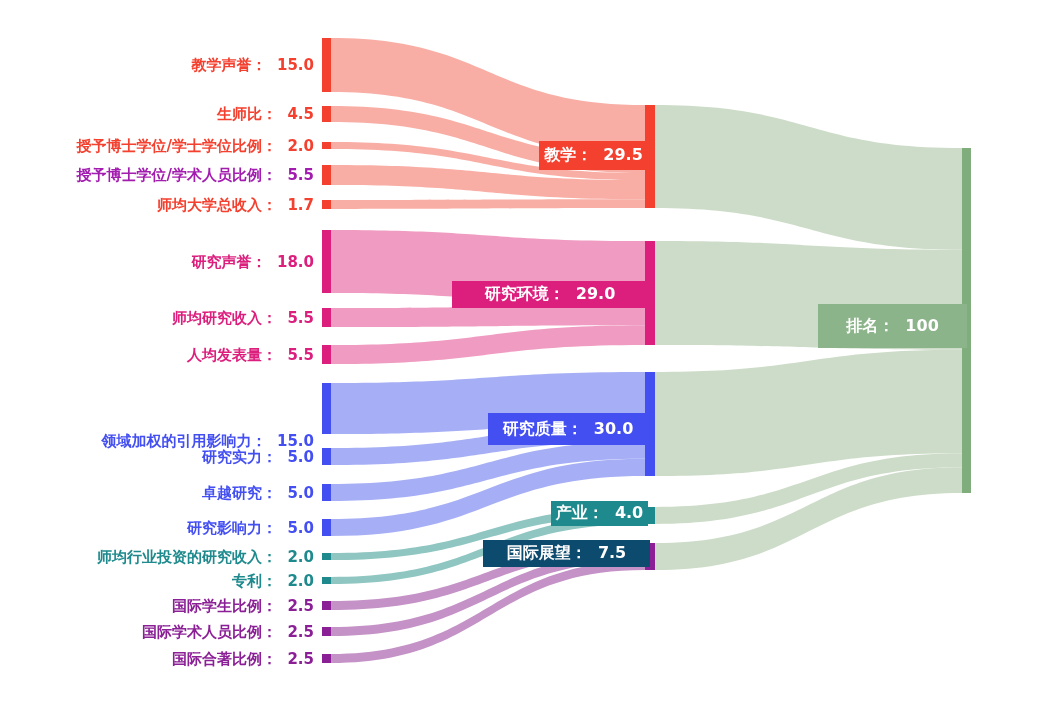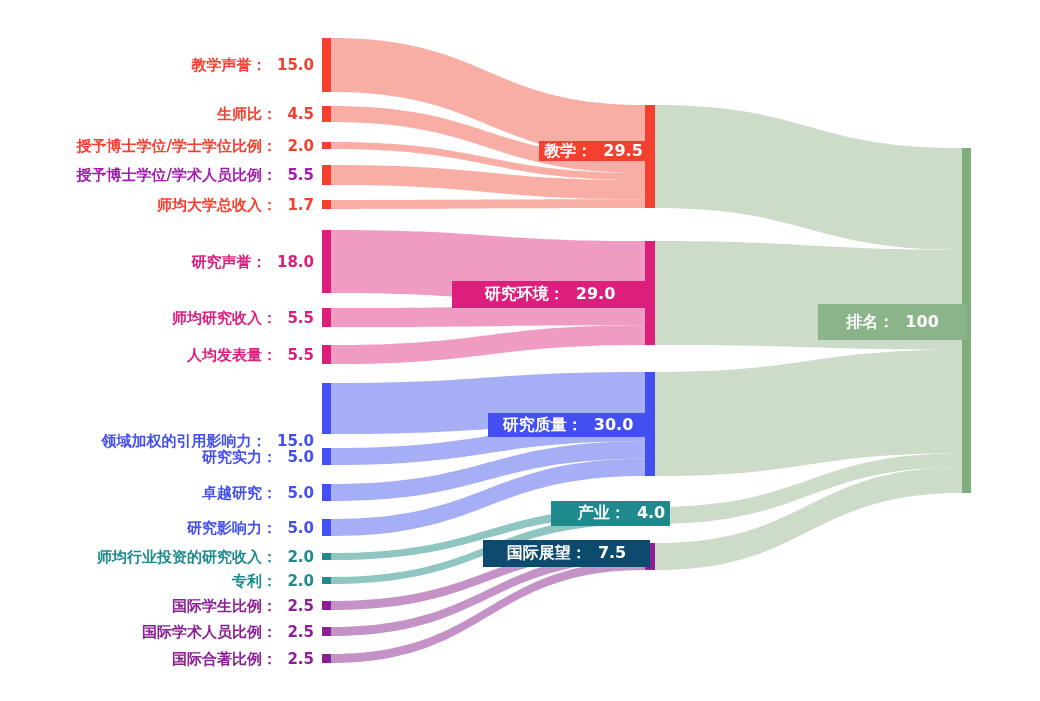--- a/index.html
+++ b/index.html
@@ -67,32 +67,32 @@
       <rect x="322" y="654" width="9" height="9" fill="#8B1F96"></rect>
       <rect x="645" y="543" width="10" height="27" fill="#8B1F96"></rect>
       <rect x="962" y="148" width="9" height="345" fill="#7FAE7C"></rect>
     </svg>
   <div id="labels">
       <div class="llabel" style="color: rgb(244, 64, 47); top: 54px;">教学声誉：  15.0</div>
       <div class="llabel" style="color: rgb(244, 64, 47); top: 103px; margin-left: 28px;">生师比：  4.5</div>
       <div class="llabel" style="color: rgb(244, 64, 47); top: 134.5px;">授予博士学位/学士学位比例：  2.0</div>
       <div class="llabel" style="color: #a21caf; top: 164px;">授予博士学位/学术人员比例：  5.5</div>
       <div class="llabel" style="color: rgb(244, 64, 47); top: 193.5px;">师均大学总收入：  1.7</div>
-      <div class="nbox" style="background: rgb(244, 64, 47); left: 539px; top: 141px; width: 109px; height: 20px;">教学：  29.5</div>
+      <div class="nbox" style="background: rgb(244, 64, 47); left: 539px; top: 141px; width: 109px; height: 29px;">教学：  29.5</div>
       <div class="llabel" style="color: rgb(220, 31, 125); top: 250.5px;">研究声誉：  18.0</div>
       <div class="llabel" style="color: rgb(220, 31, 125); top: 306.5px;">师均研究收入：  5.5</div>
       <div class="llabel" style="color: rgb(220, 31, 125); top: 343.5px;">人均发表量：  5.5</div>
       <div class="nbox" style="background: rgb(220, 31, 125); left: 452px; top: 281px; width: 196px; height: 27px;">研究环境：  29.0</div>
       <div class="llabel" style="color: rgb(68, 79, 242); top: 397.5px; margin-top: 32px;">领域加权的引用影响力：  15.0</div>
       <div class="llabel" style="color: rgb(68, 79, 242); top: 445.5px;">研究实力：  5.0</div>
       <div class="llabel" style="color: rgb(68, 79, 242); top: 481.5px;">卓越研究：  5.0</div>
       <div class="llabel" style="color: rgb(68, 79, 242); top: 516.5px;">研究影响力：  5.0</div>
-      <div class="nbox" style="background: rgb(68, 79, 242); left: 488px; top: 413px; width: 160px; height: 24px;">研究质量：  30.0</div>
+      <div class="nbox" style="background: rgb(68, 79, 242); left: 488px; top: 413px; width: 160px; height: 32px;">研究质量：  30.0</div>
       <div class="llabel" style="color: rgb(31, 138, 141); top: 545.5px;">师均行业投资的研究收入：  2.0</div>
       <div class="llabel" style="color: rgb(31, 138, 141); top: 569.5px;">专利：  2.0</div>
-      <div class="nbox" style="background: rgb(31, 138, 141); left: 551px; top: 501px; width: 97px; height: 25px; padding-left: 22px;">产业：  4.0</div>
+      <div class="nbox" style="background: rgb(31, 138, 141); left: 551px; top: 501px; width: 97px; height: 25px;">产业：  4.0</div>
       <div class="llabel" style="color: rgb(139, 31, 150); top: 594.5px;">国际学生比例：  2.5</div>
       <div class="llabel" style="color: rgb(139, 31, 150); top: 620.5px;">国际学术人员比例：  2.5</div>
       <div class="llabel" style="color: rgb(139, 31, 150); top: 647.5px;">国际合著比例：  2.5</div>
       <div class="nbox" style="background: #0c4a6e; left: 483px; top: 540px; width: 167px; height: 27px;">国际展望：  7.5</div>
-      <div class="nbox" style="background: rgb(140, 180, 138); left: 818px; top: 304px; width: 149px; height: 36px;">排名：  100</div>
+      <div class="nbox" style="background: rgb(140, 180, 138); left: 818px; top: 304px; width: 149px; height: 44px;">排名：  100</div>
     </div>
 </div>
 
 </body></html>

